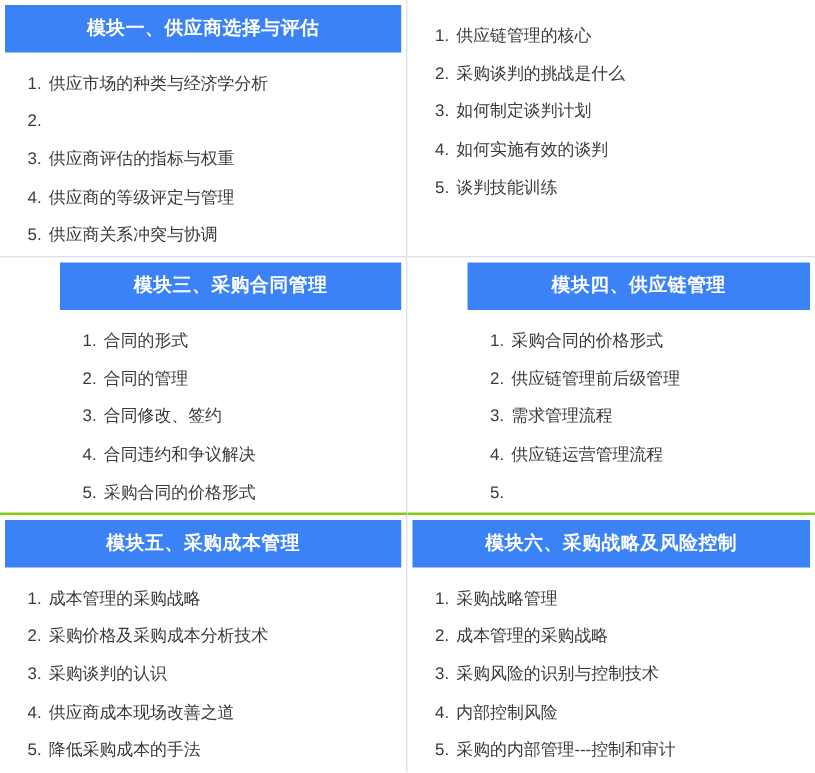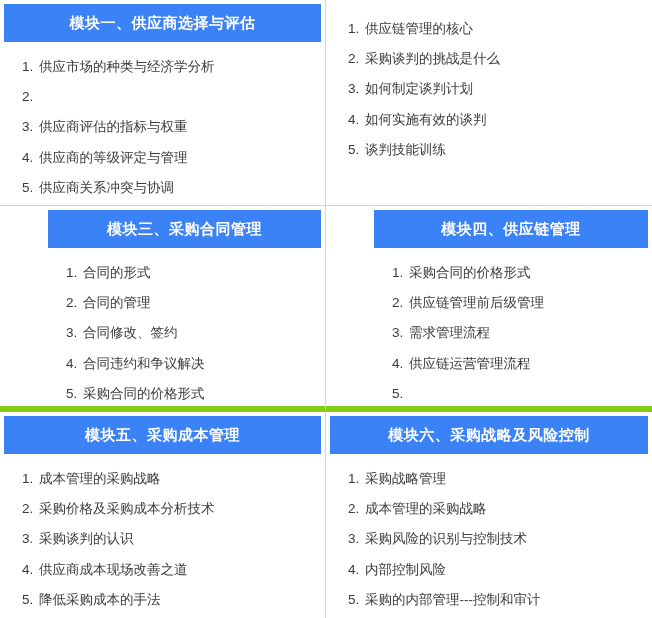--- a/index.html
+++ b/index.html
@@ -67,21 +67,21 @@
   }
   
   .module.col-left {
     border-right: 1px solid #cfd6e2;
   }
   
   .module.row-0 {
     border-bottom: 1px solid #cfd6e2;
   }
   .module.row-1 {
-    border-bottom: 6px solid #84cc16;
+    border-bottom: 2px solid #84cc16;
     padding-left: 48px;
   }
 </style>
 </head>
 <body>
 
 <div id="grid">
 
   <div class="module col-left row-0">
     <div class="module-header">模块一、供应商选择与评估</div>

